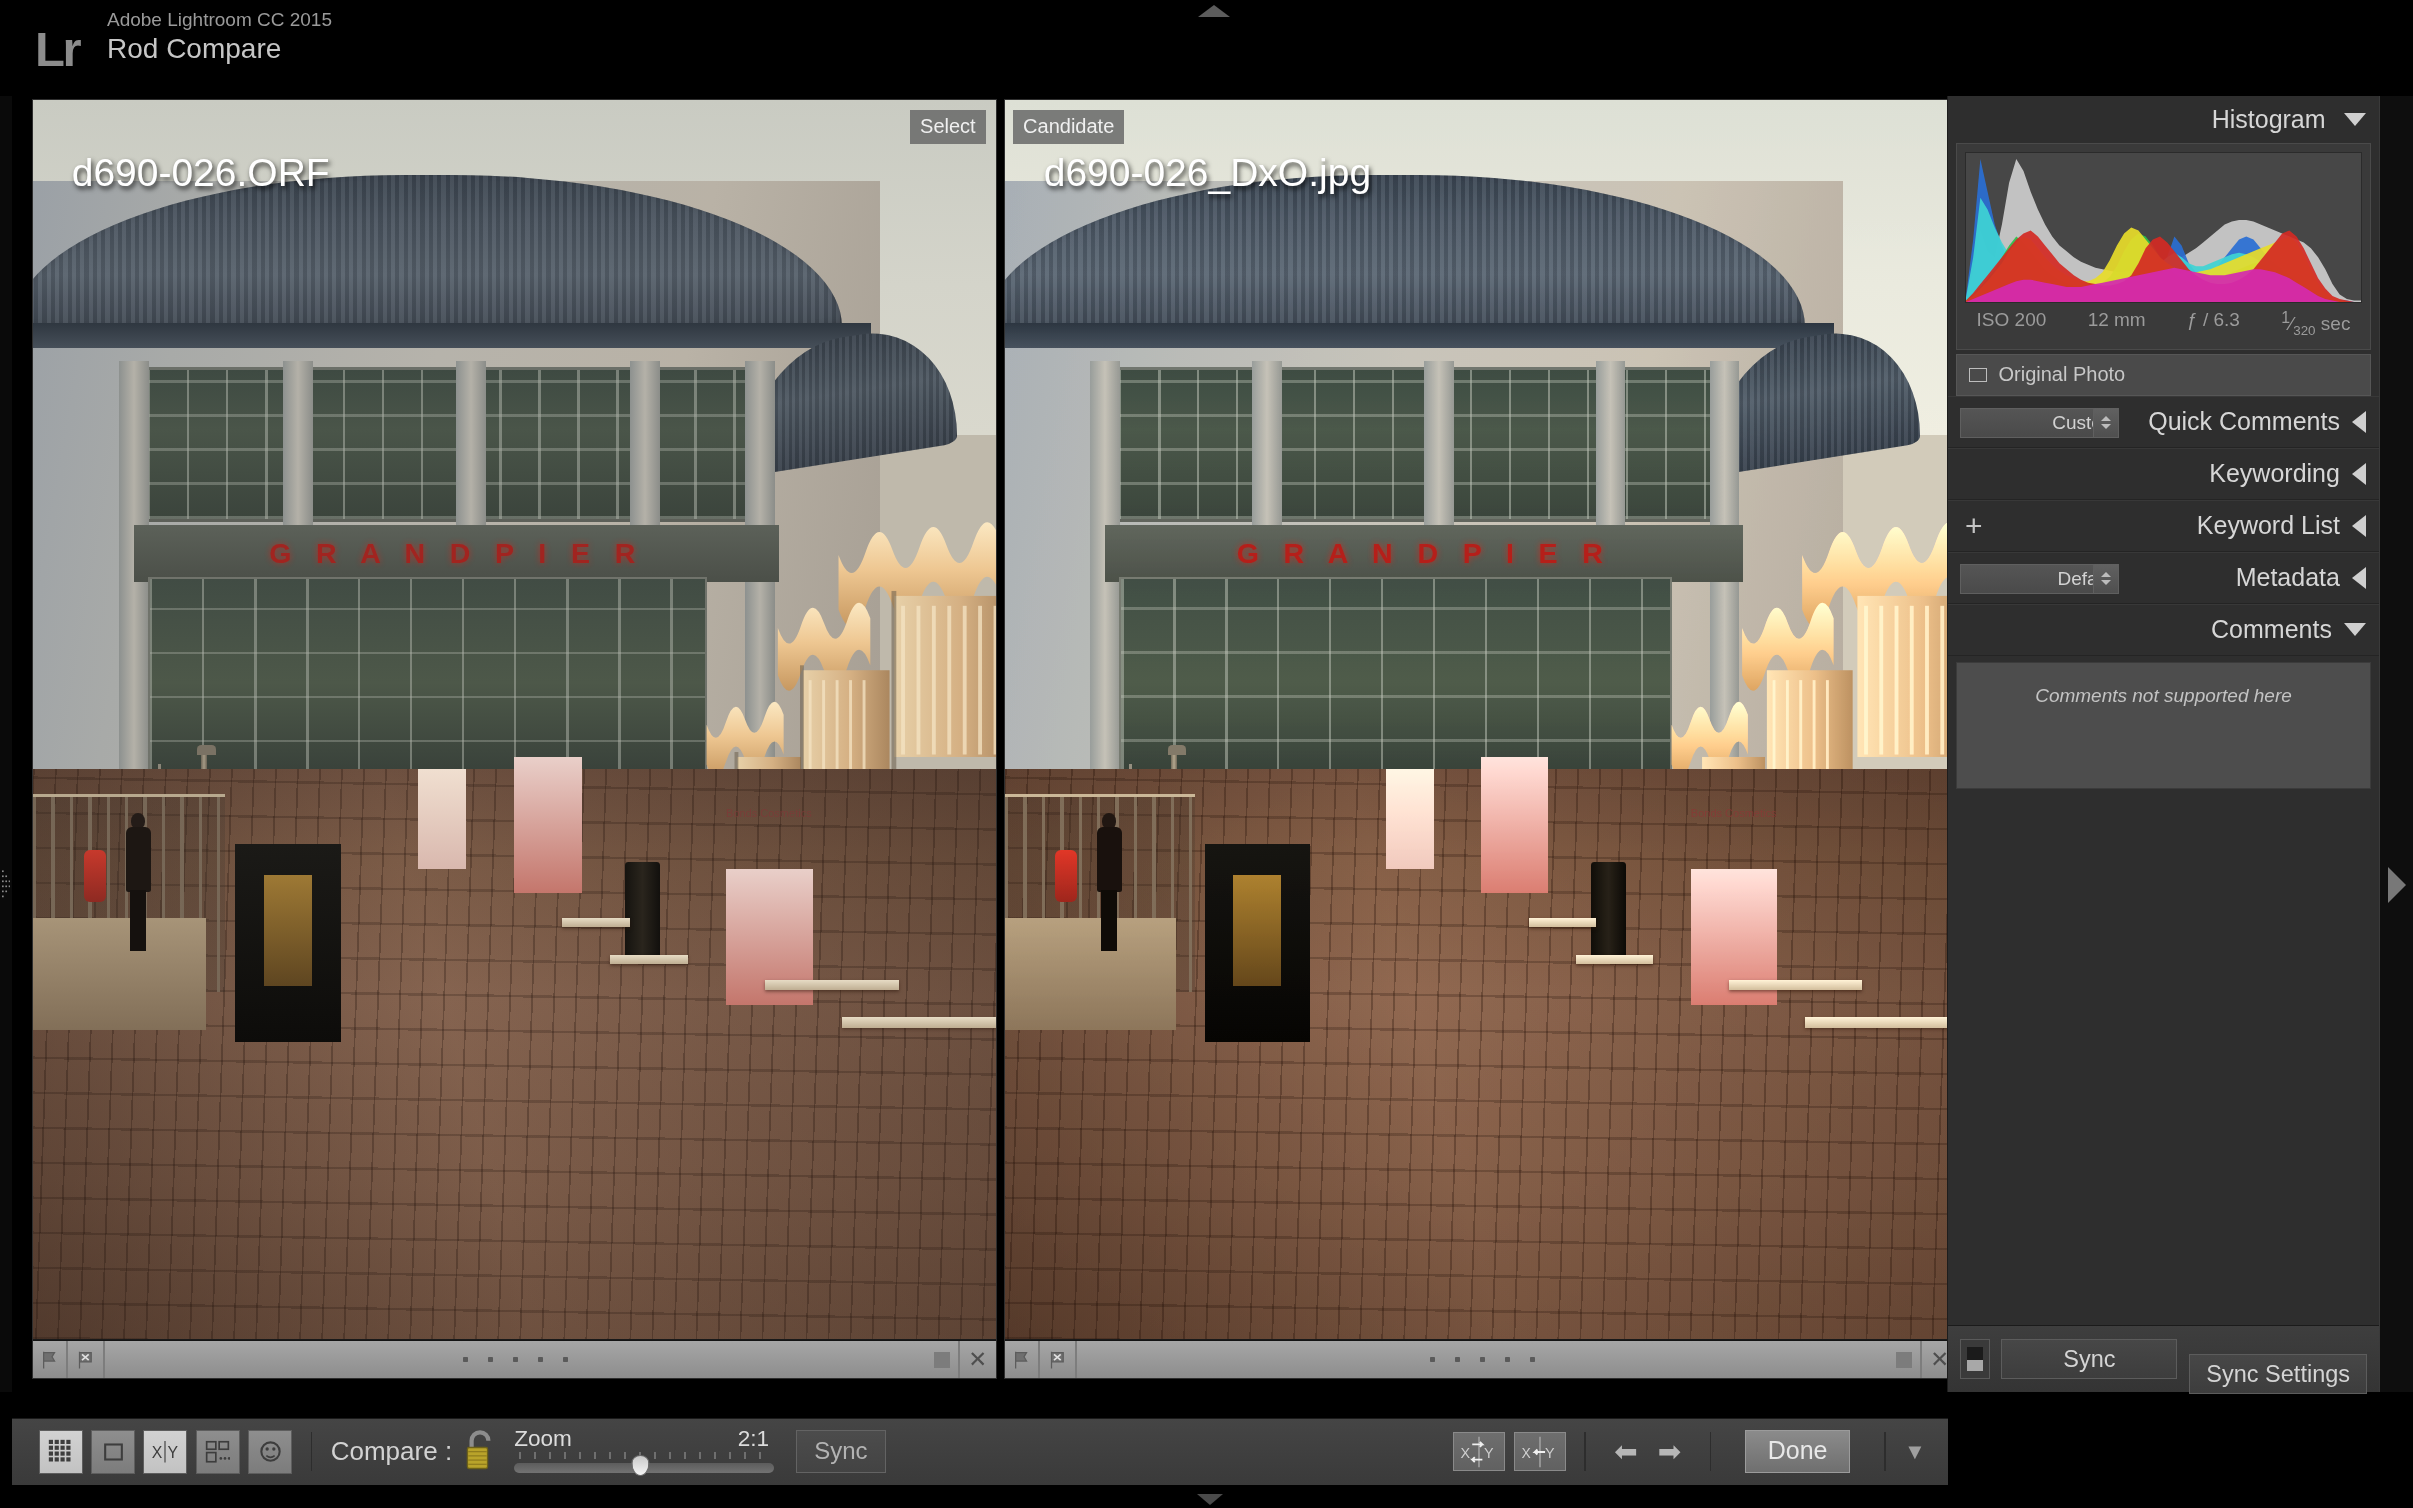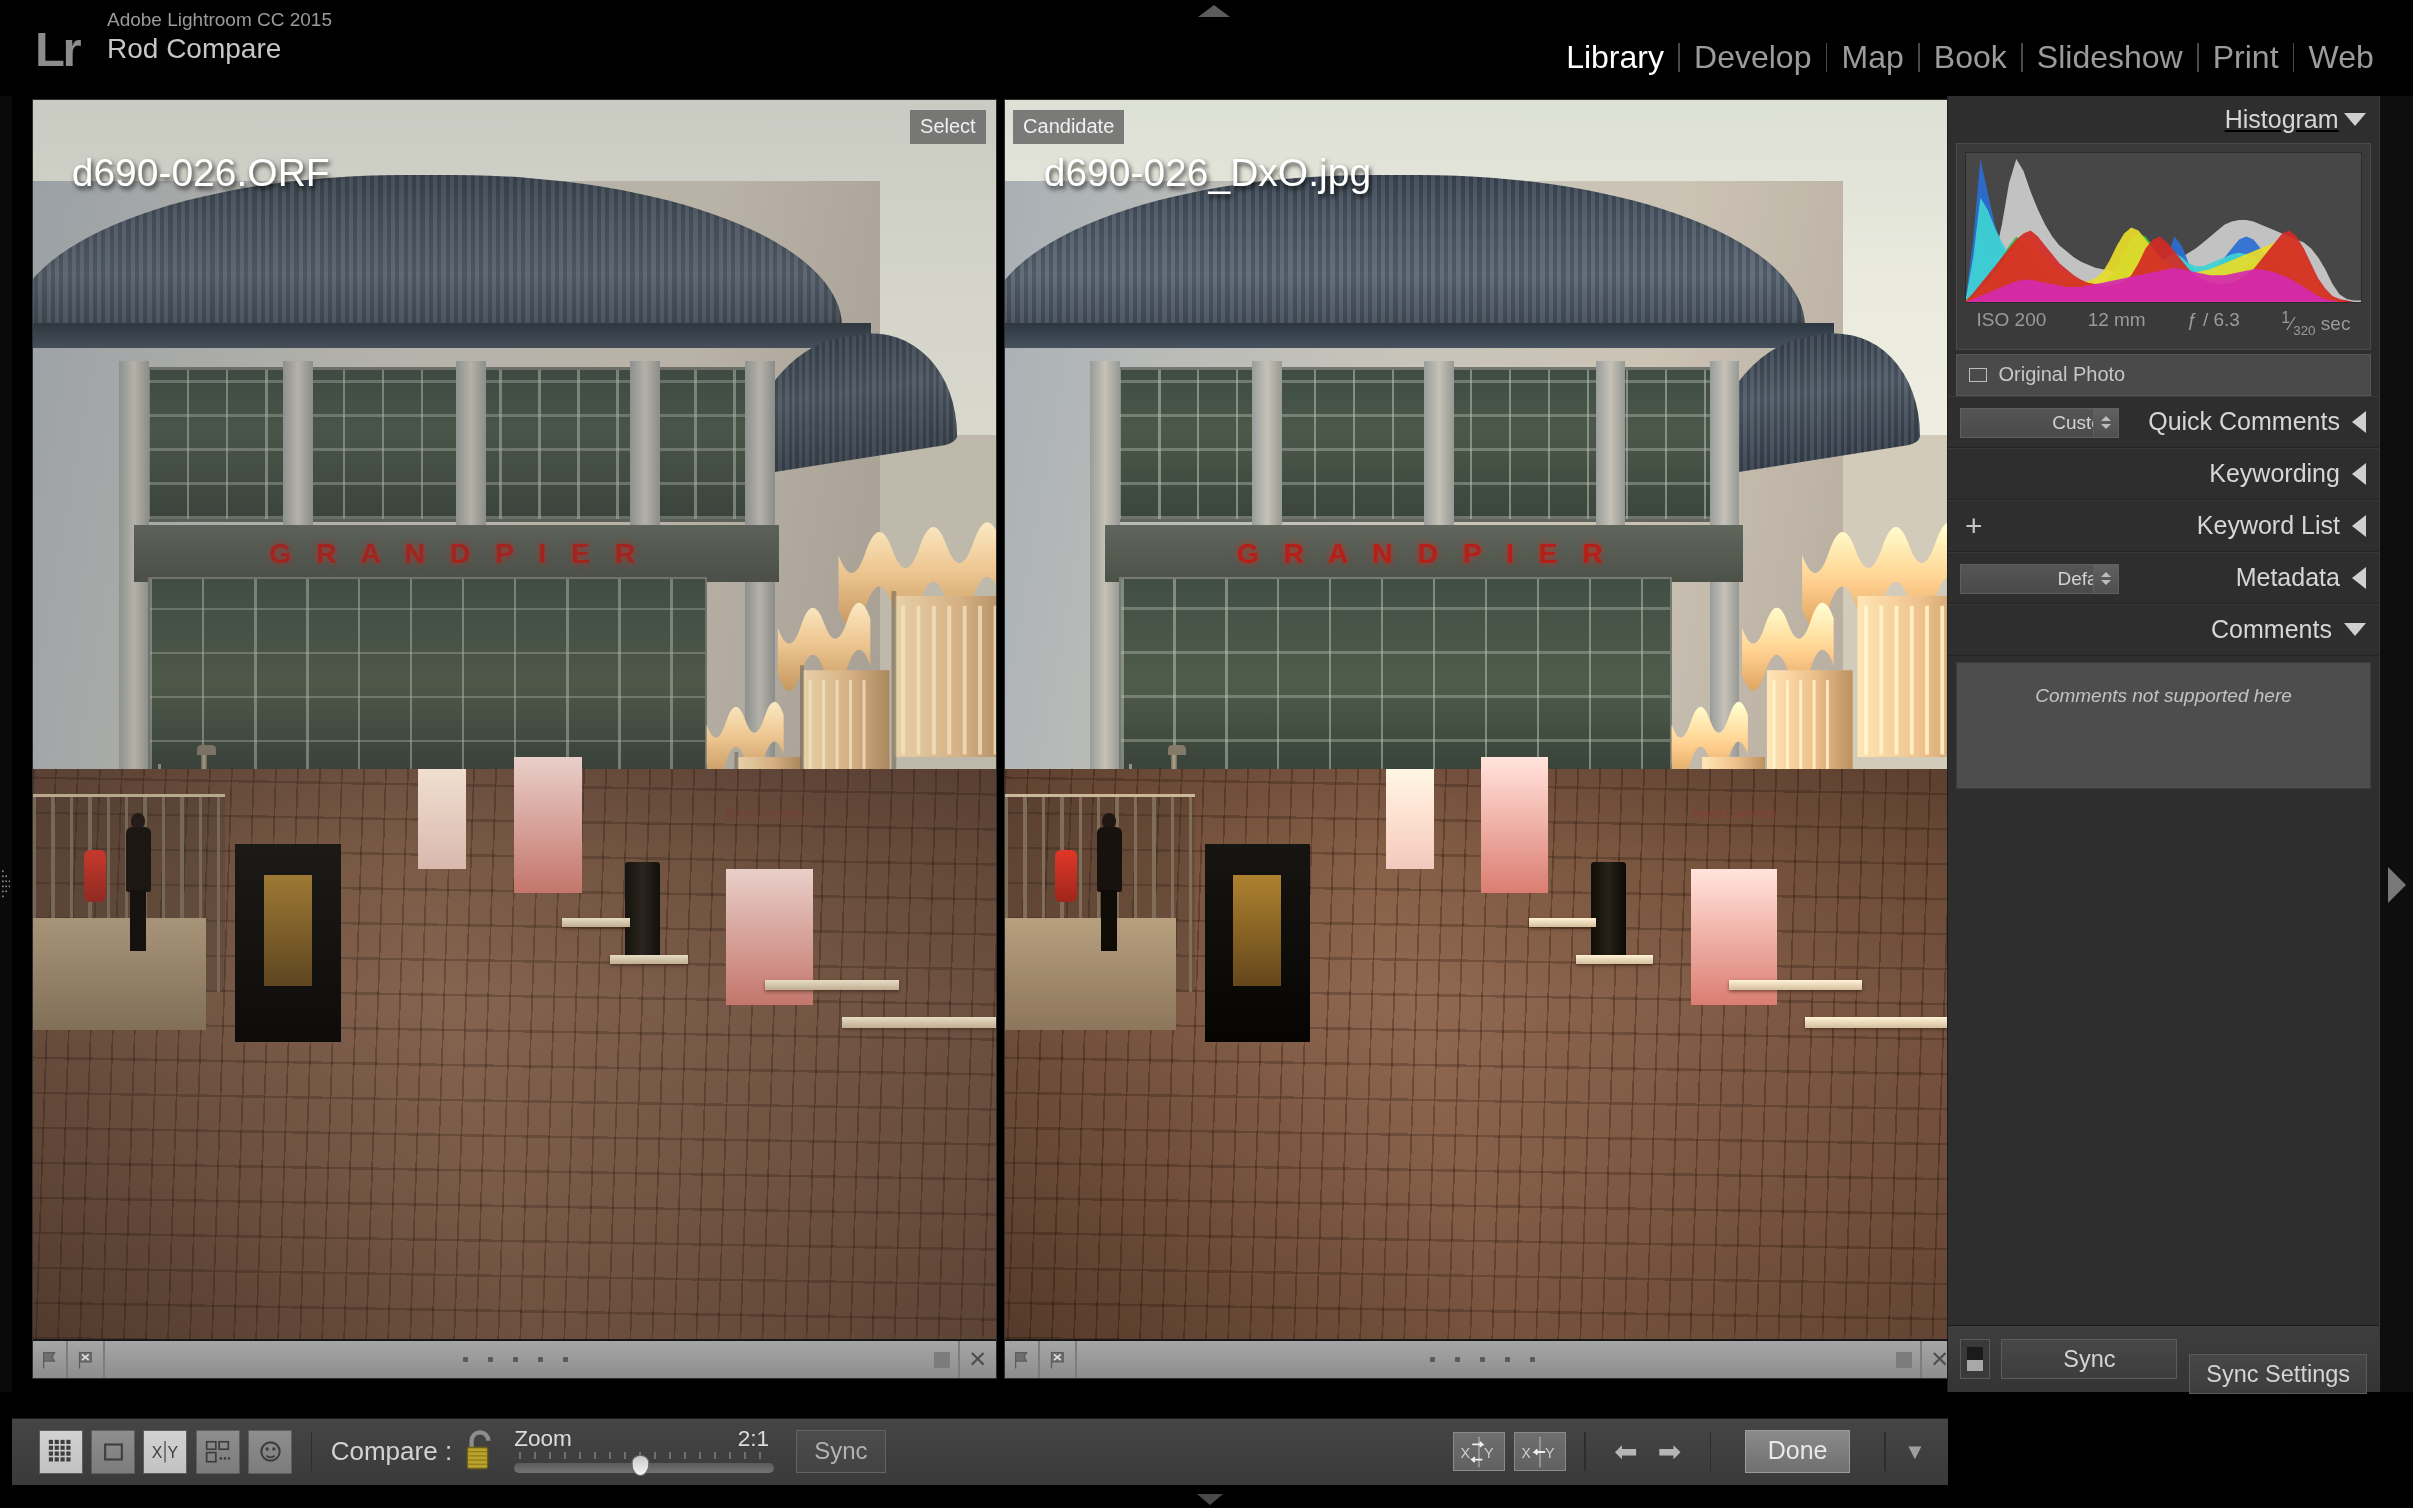--- a/index.html
+++ b/index.html
@@ -438,21 +438,21 @@
 
   
   #rightpanel {
     position: absolute; right: 34px; top: 96px;
     width: 432px; height: 1296px;
     background: #2e2e2e;
     border-left: 1.7px solid #1d1d1d;
   }
   .rp-header {
     height: 47px; display: flex; align-items: center; justify-content: flex-end;
-    padding-right: 13.4px; gap: 5px; text-decoration: underline;
+    padding-right: 13.4px; gap: 18px;
   }
   .rp-header .title { color: #d6d6d6; font-size: 25px; }
   .tri-down {
     width: 0; height: 0;
     border-left: 11px solid transparent;
     border-right: 11px solid transparent;
     border-top: 13.4px solid #cfcfcf;
   }
   .tri-left {
     width: 0; height: 0;
@@ -554,35 +554,20 @@
 </style>
 </head>
 <body>
 
 <div id="topbar">
   <div id="lr-logo">Lr</div>
   <div id="identity">
     <div class="app-name">Adobe Lightroom CC 2015</div>
     <div class="user-name">Rod Compare</div>
   </div>
-  <div id="modules">
-      <div class="mod active">Library</div>
-      <div class="sep"></div>
-      <div class="mod">Develop</div>
-      <div class="sep"></div>
-      <div class="mod">Map</div>
-      <div class="sep"></div>
-      <div class="mod">Book</div>
-      <div class="sep"></div>
-      <div class="mod">Slideshow</div>
-      <div class="sep"></div>
-      <div class="mod">Print</div>
-      <div class="sep"></div>
-      <div class="mod">Web</div>
-    </div>
   <div id="top-arrow"></div>
 </div>
 
 <div id="left-edge">
   <svg id="left-edge-arrow" viewBox="0 0 10 44">
     <g fill="#8a8a8a">
       <rect x="0" y="4" width="2" height="2"></rect>
         <rect x="0" y="10" width="2" height="2"></rect>
       <rect x="0" y="16" width="2" height="2"></rect>
         <rect x="0" y="22" width="2" height="2"></rect>

